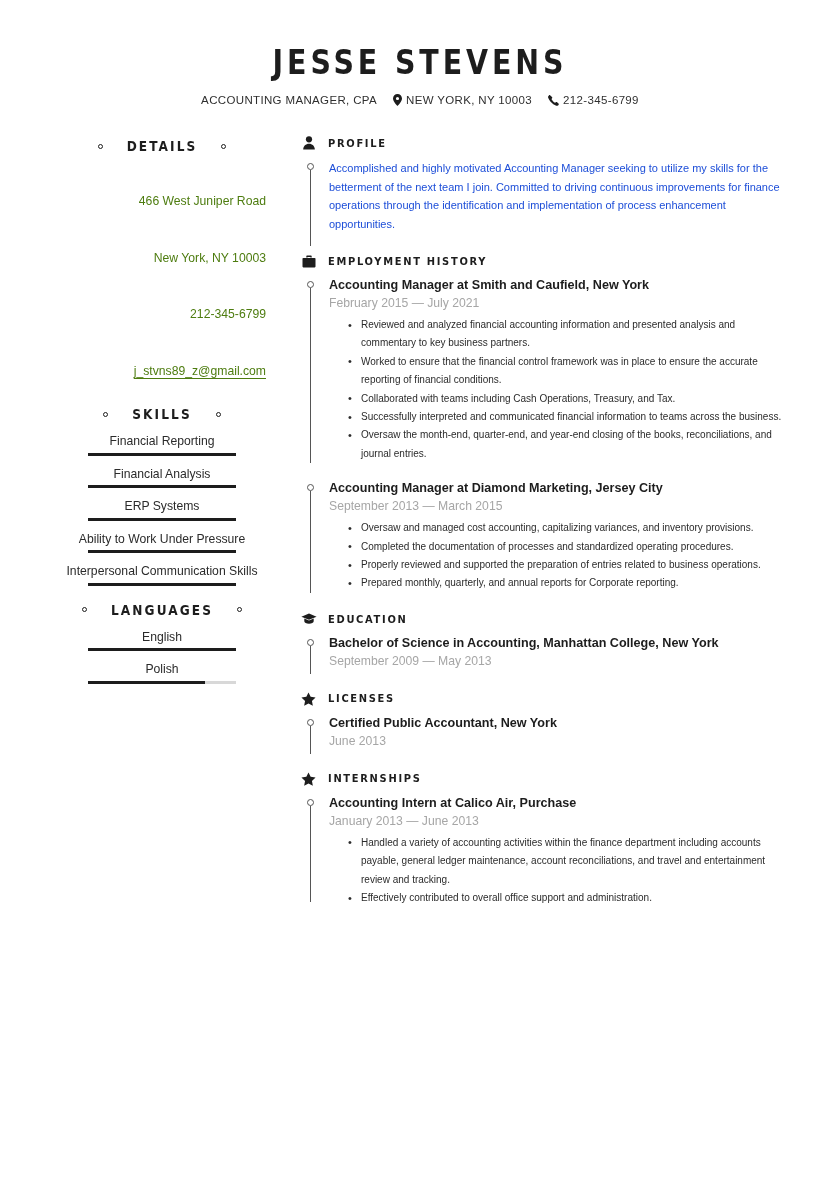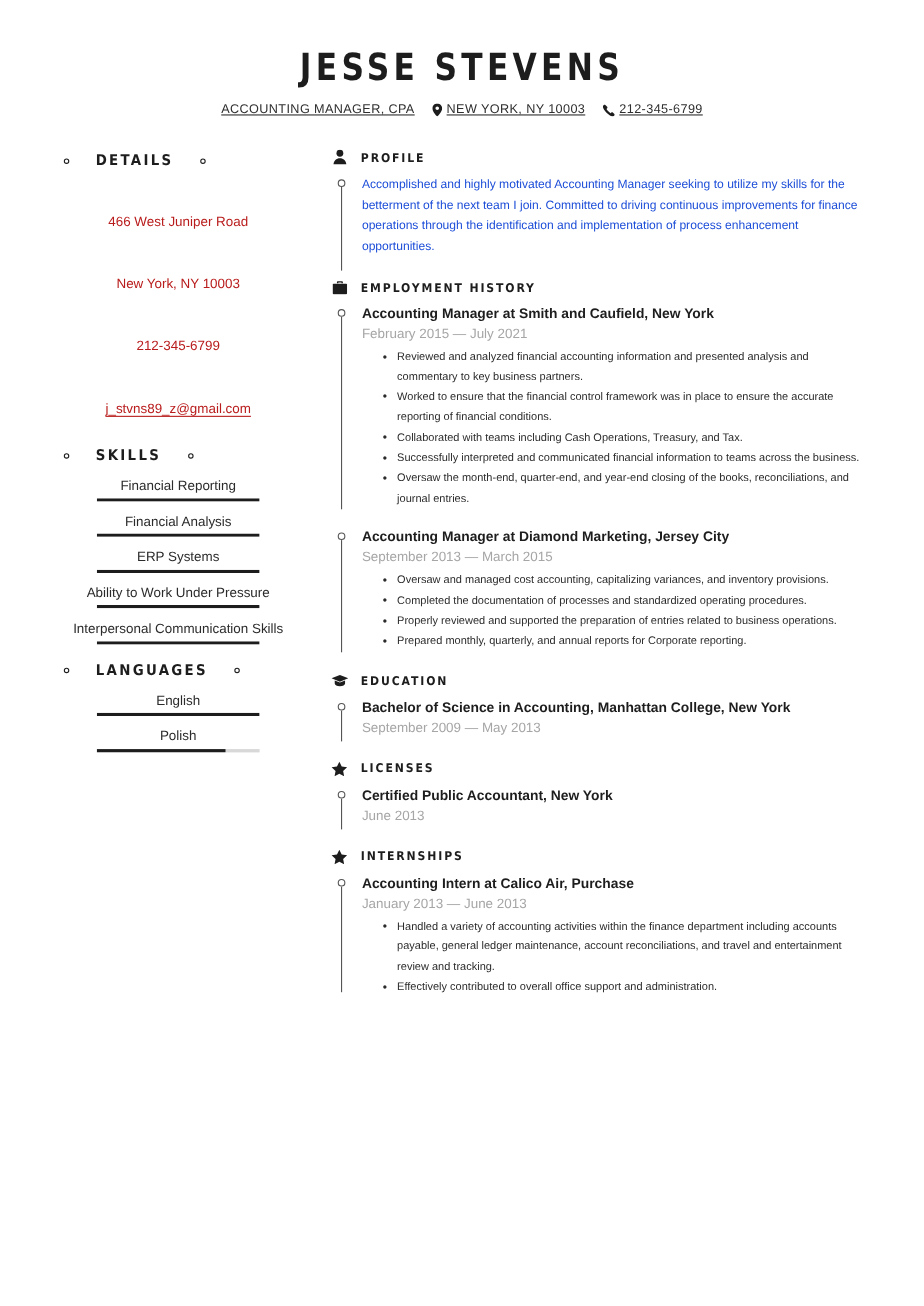--- a/index.html
+++ b/index.html
@@ -47,21 +47,20 @@
     justify-content: center;
     align-items: center;
     gap: 7px;
     text-transform: uppercase;
   }
   .contact-item {
     display: inline-flex;
     align-items: center;
     gap: 4px;
     white-space: nowrap;
-    text-decoration: underline;
   }
   .contact-item + .contact-item { margin-left: 9px; }
   .contact-icon { display: inline-flex; align-items: center; }
   .contact-icon svg { display: block; }
 
   
   .columns { display: flex; align-items: flex-start; }
 
   .sidebar {
     width: 208px;
@@ -74,44 +73,44 @@
     padding-left: 35px;
     padding-top: 0px;
   }
 
   
   .side-section { margin-bottom: 4px; }
 
   .side-heading {
     display: flex;
     align-items: center;
-    justify-content: flex-start;
+    justify-content: center;
     gap: 24px;
     margin: 0 0 11px 0;
   }
   .side-heading-text {
     font-family: "DejaVu Sans Condensed", "Liberation Sans Narrow", "Liberation Sans", sans-serif;
     font-size: 13.5px;
     font-weight: 700;
     letter-spacing: 2.1px;
     text-transform: uppercase;
     color: #1d1d1d;
   }
   .deco-dot {
     width: 5px; height: 5px;
     border: 1.3px solid #1d1d1d;
     border-radius: 50%;
     flex: 0 0 auto;
   }
 
   .detail-line {
-    text-align: center;
+    text-align: right;
     font-size: 12.2px;
     line-height: 18.5px;
-    color: #b91c1c;
+    color: #4d7c0f;
     margin-top: 38px;
   }
   .detail-line.email {
     text-decoration: underline;
     text-underline-offset: 2.5px;
   }
 
   .skills-list, .langs-list { margin-top: 2px; }
 
   .skill-item { margin-bottom: 1px; }

